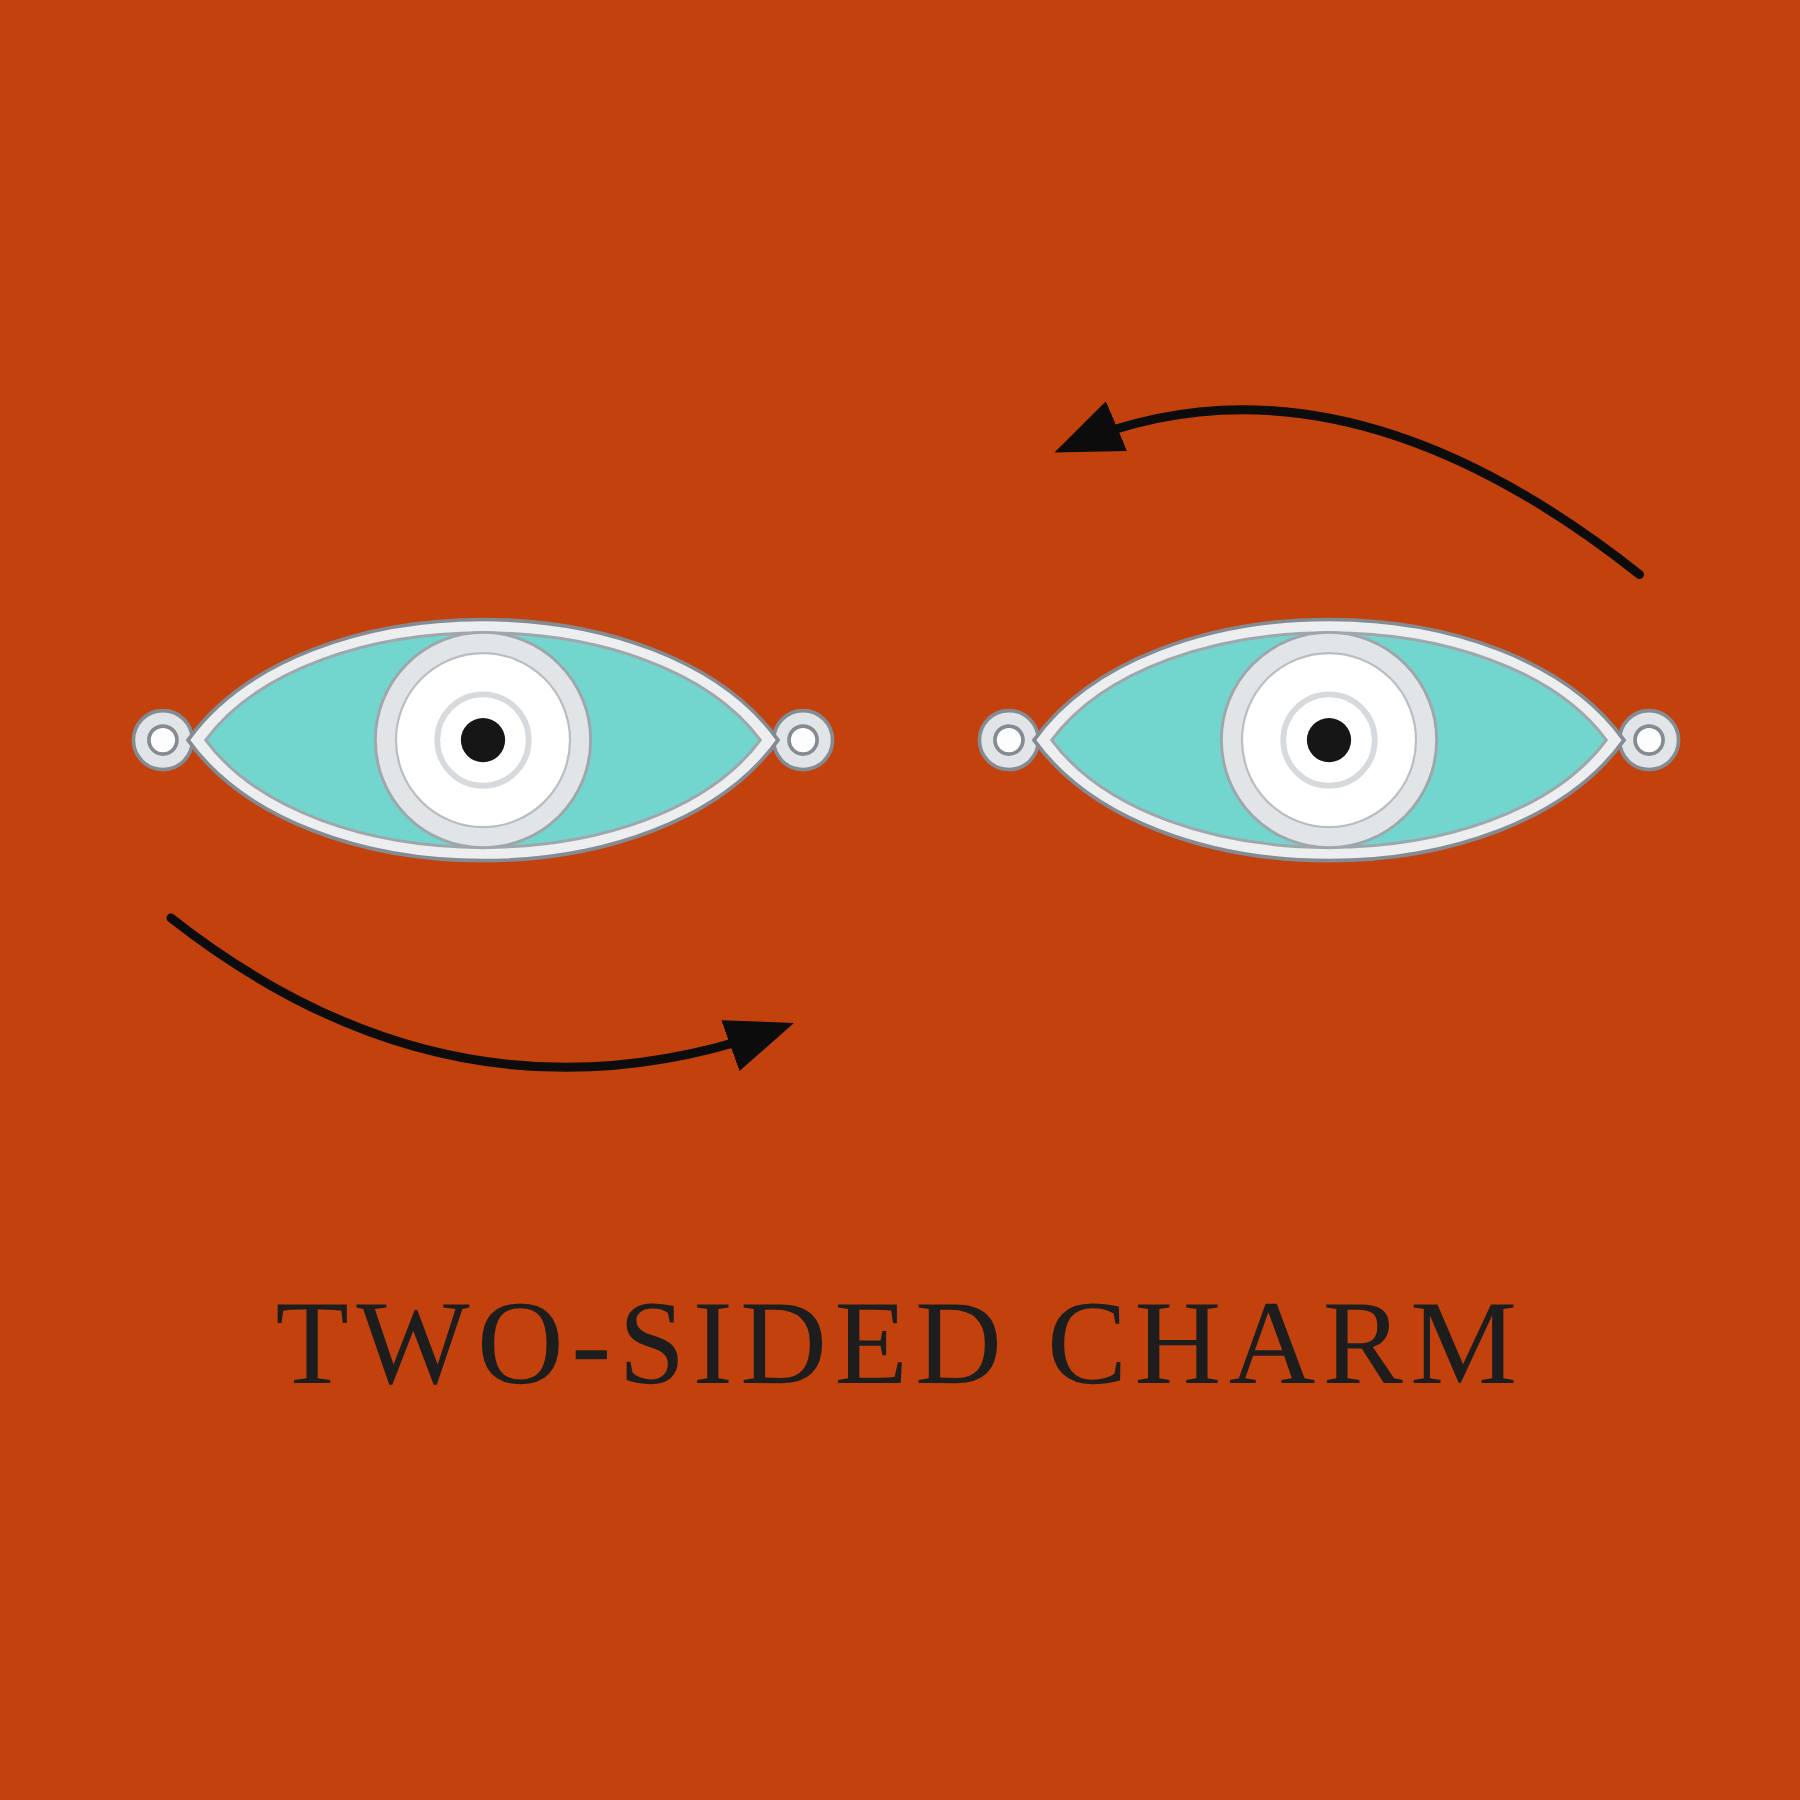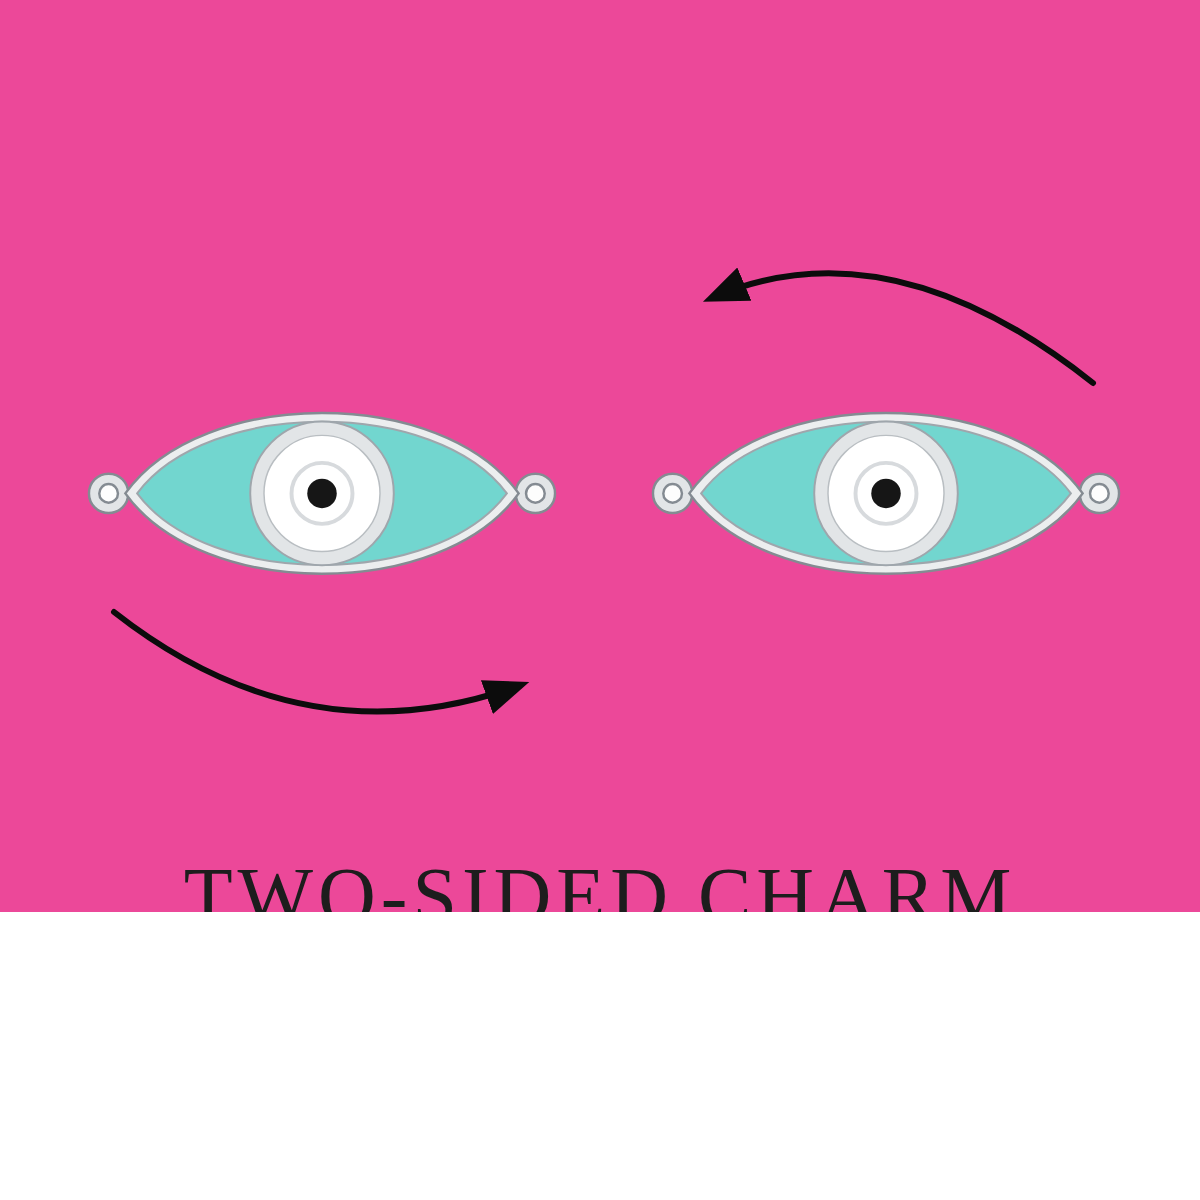--- a/index.html
+++ b/index.html
@@ -4,23 +4,23 @@
 <style>
   html, body {
     margin: 0;
     padding: 0;
     background: #ffffff;
     font-family: "Liberation Serif", serif;
   }
   .canvas {
     position: relative;
     width: 1200px;
-    height: 912px;
+    height: 1200px;
     margin: 0 auto;
-    background: #ec4899;
+    background: #c2410c;
     overflow: hidden;
   }
   .charm-svg {
     position: absolute;
     width: 472px;
     height: auto;
   }
   .charm-left  { left: 86px;  top: 398px; }
   .charm-right { left: 650px; top: 398px; }
   .arrows-svg {

